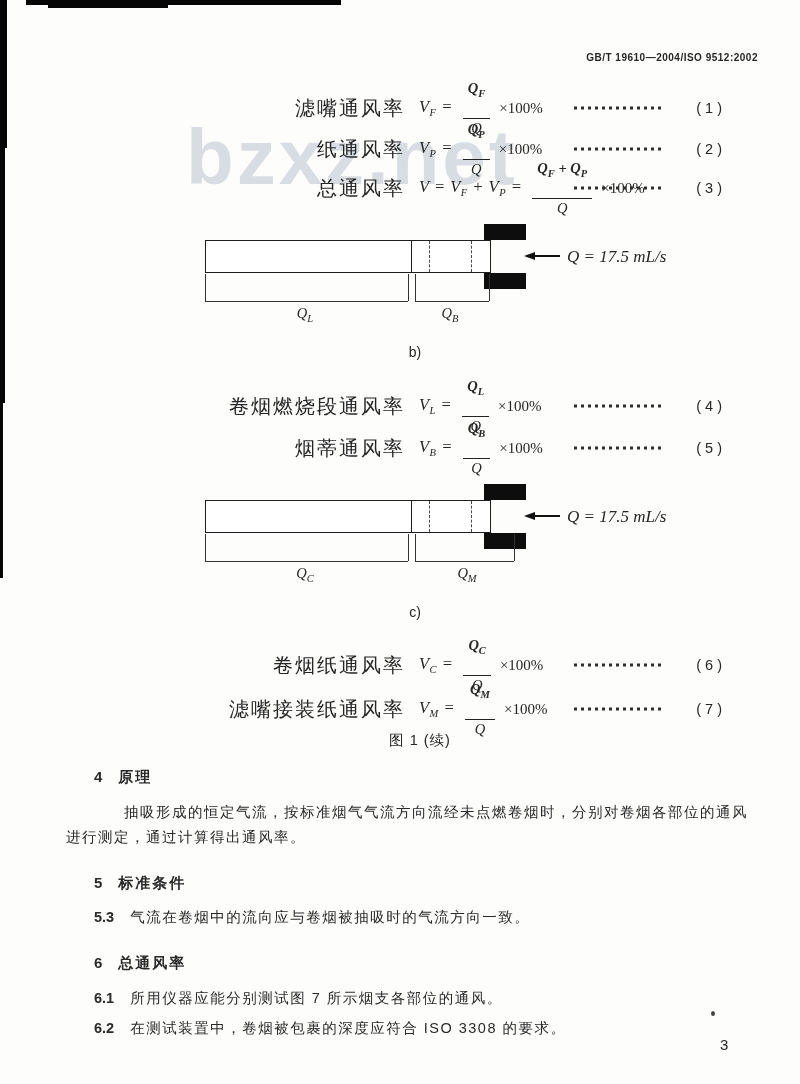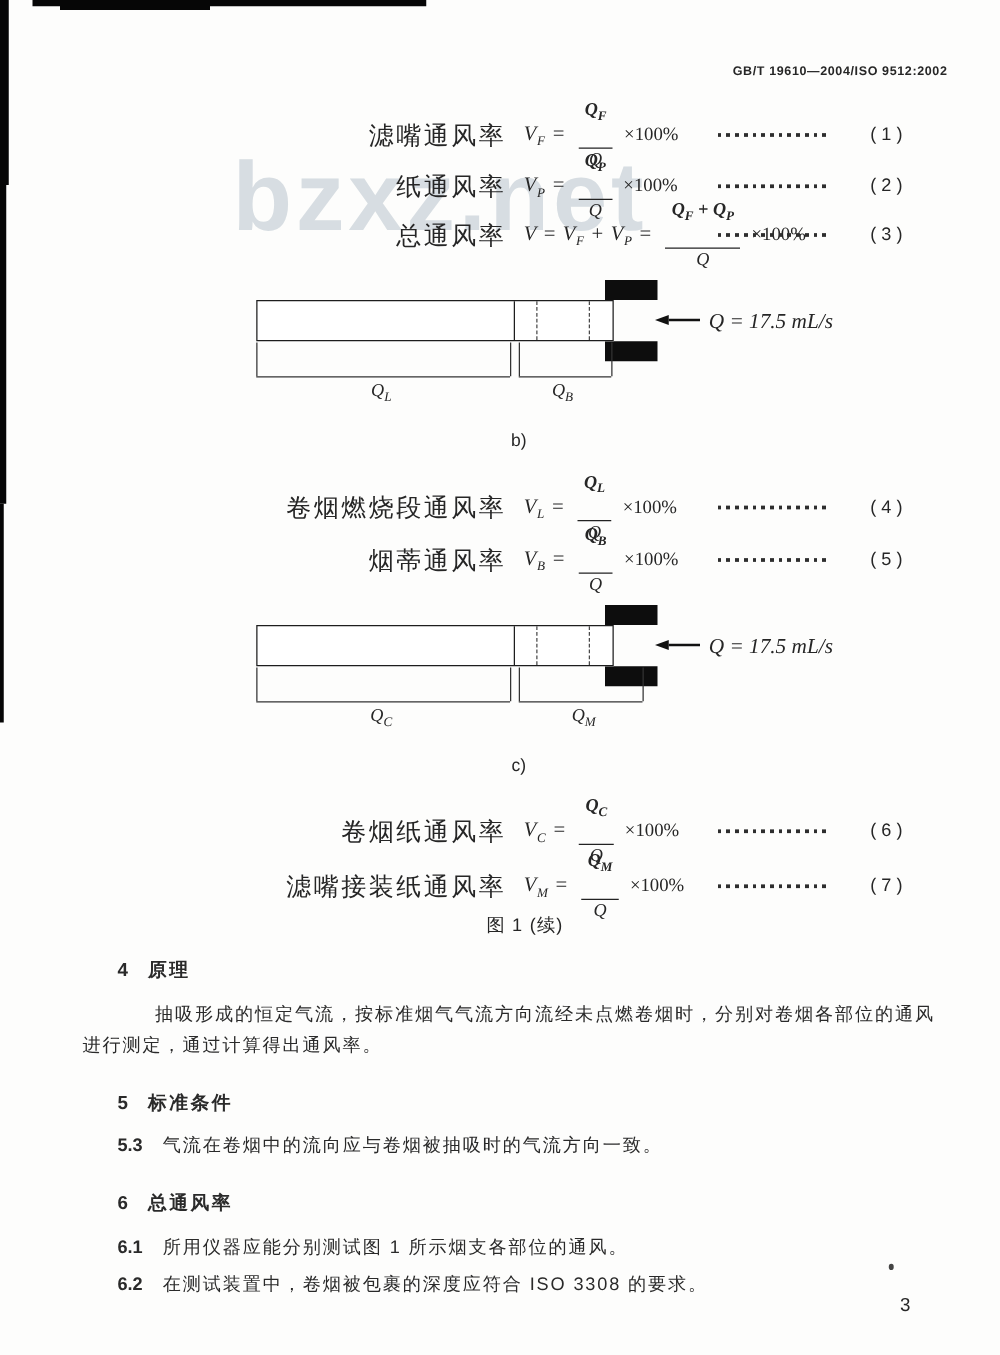--- a/index.html
+++ b/index.html
@@ -230,21 +230,21 @@
   <div class="fig-caption">图 1 (续)</div>
 
   <div class="doc-sections">
     <h3 class="sec-title first"><span class="snum">4</span><span>原理</span></h3>
     <p class="para">抽吸形成的恒定气流，按标准烟气气流方向流经未点燃卷烟时，分别对卷烟各部位的通风进行测定，通过计算得出通风率。</p>
 
     <h3 class="sec-title"><span class="snum">5</span><span>标准条件</span></h3>
     <p class="item"><span class="inum">5.3</span><span>气流在卷烟中的流向应与卷烟被抽吸时的气流方向一致。</span></p>
 
     <h3 class="sec-title"><span class="snum">6</span><span>总通风率</span></h3>
-    <p class="item"><span class="inum">6.1</span><span>所用仪器应能分别测试图 1 所示烟支各部位的通风。</span></p>
+    <p class="item"><span class="inum">6.1</span><span>所用仪器应能分别测试图 7 所示烟支各部位的通风。</span></p>
     <p class="item"><span class="inum">6.2</span><span>在测试装置中，卷烟被包裹的深度应符合 ISO 3308 的要求。</span></p>
   </div>
 
   <div class="page-number">3</div>
 
   <div class="art art-top-a"></div>
   <div class="art art-top-b"></div>
   <div class="art art-left-a"></div>
   <div class="art art-left-b"></div>
   <div class="art art-left-c"></div>

